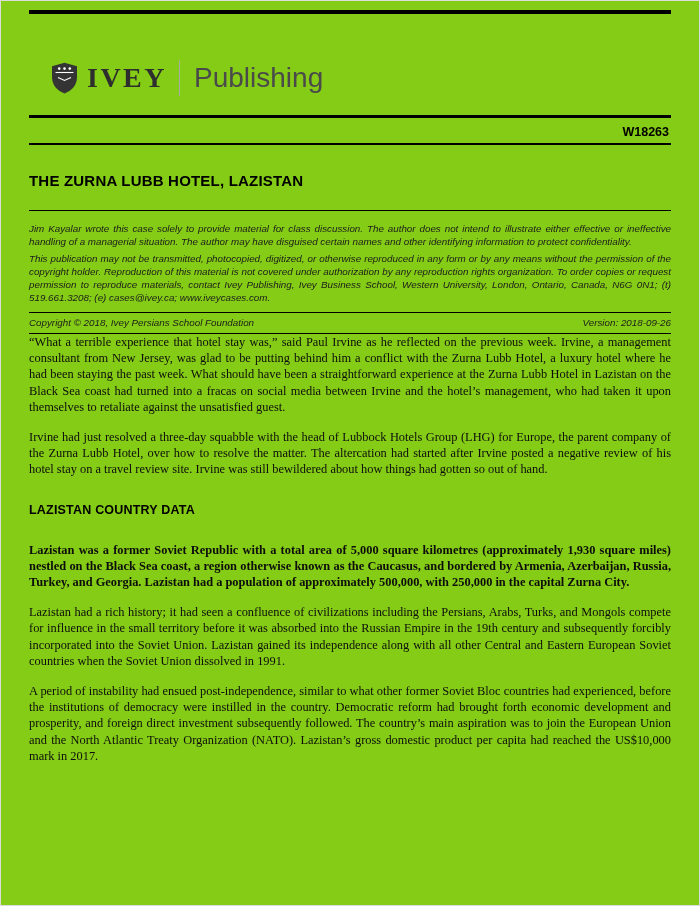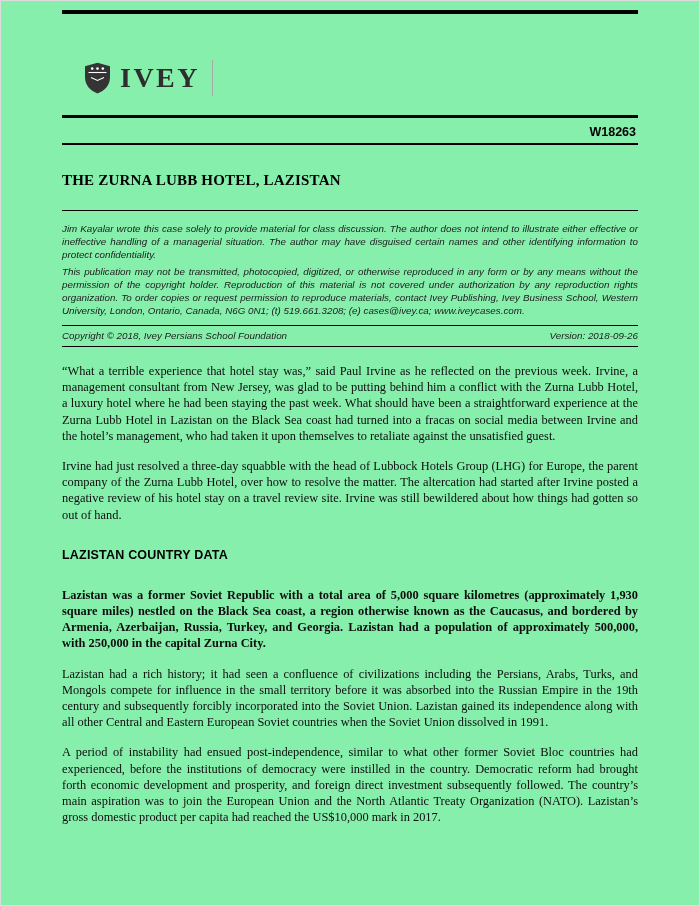--- a/index.html
+++ b/index.html
@@ -3,23 +3,23 @@
 <meta charset="utf-8">
 <style>
   * { margin: 0; padding: 0; box-sizing: border-box; }
   html, body { background: #f2f2f2; }
   body { display: flex; justify-content: center; font-family: "Liberation Sans", sans-serif; }
 
   .page {
     position: relative;
     width: 700px;
     height: 906px;
-    background: #86efac;
+    background: #84cc16;
     border: 1px solid #dcdcdc;
-    padding: 0 61px;
+    padding: 0 28px;
     overflow: hidden;
   }
 
   .top-bar {
     margin-top: 9px;
     height: 4px;
     background: #000;
   }
 
   
@@ -51,21 +51,21 @@
     line-height: 1;
   }
 
   .rule-thick { height: 3px; background: #000; margin-top: 19px; }
   .docnum-row { text-align: right; padding: 4px 2px 3px 0; }
   .doc-number { font-weight: 700; font-size: 12.5px; color: #000; }
   .rule-medium { height: 2px; background: #000; }
 
   .title {
     margin-top: 27px;
-    font-family: Liberation Serif, serif;
+    font-family: Liberation Sans, sans-serif;
     font-weight: 700;
     font-size: 15px;
     letter-spacing: 0.2px;
     color: #000;
   }
 
   .rule-thin { height: 1px; background: #000; }
   .rule-after-title { margin-top: 21px; }
 
   .disclaimer {
@@ -89,21 +89,21 @@
     color: #1c1c1c;
   }
 
   .body-text {
     font-family: "Liberation Serif", serif;
     font-size: 12.4px;
     line-height: 16.2px;
     color: #0d0d0d;
     text-align: justify;
   }
-  .body-text.p-first { margin-top: 16px; }
+  .body-text.p-first { }
   .body-text + .body-text { margin-top: 14px; }
 
   .section-heading {
     margin-top: 25px;
     font-family: "Liberation Sans", sans-serif;
     font-weight: 700;
     font-size: 12.5px;
     letter-spacing: 0.2px;
     color: #000;
   }
@@ -122,20 +122,21 @@
         <path d="M13.5 0.8 L26 4.2 V15 C26 23.5 20.5 28.8 13.5 31.4 C6.5 28.8 1 23.5 1 15 V4.2 Z" fill="#343434"></path>
         <path d="M4.5 10.5 H22.5" stroke="#ffffff" stroke-width="1.1"></path>
         <path d="M7 15.5 L13.5 18.5 L20 15.5" stroke="#ffffff" stroke-width="1.1" fill="none"></path>
         <circle cx="8.2" cy="6.6" r="1.3" fill="#ffffff"></circle>
         <circle cx="13.5" cy="6.6" r="1.3" fill="#ffffff"></circle>
         <circle cx="18.8" cy="6.6" r="1.3" fill="#ffffff"></circle>
       </svg>
     </span>
     <span class="brand-name">IVEY</span>
     <span class="logo-divider"></span>
+    <span class="brand-suffix">Publishing</span>
   </div>
 
   <div class="rule-thick"></div>
   <div class="docnum-row">
     <span class="doc-number">W18263</span>
   </div>
   <div class="rule-medium"></div>
 
   <h1 class="title">THE ZURNA LUBB HOTEL, LAZISTAN</h1>
 

